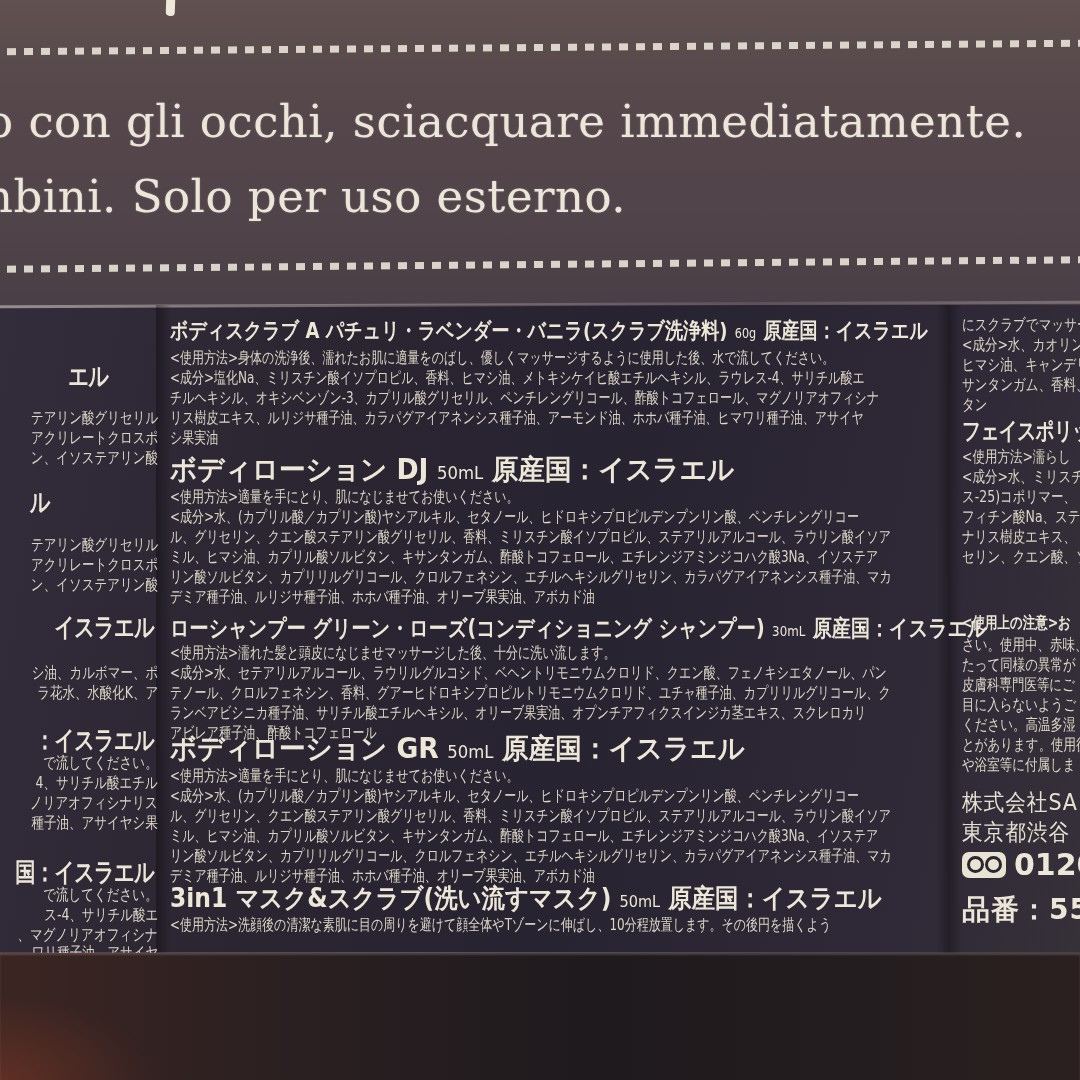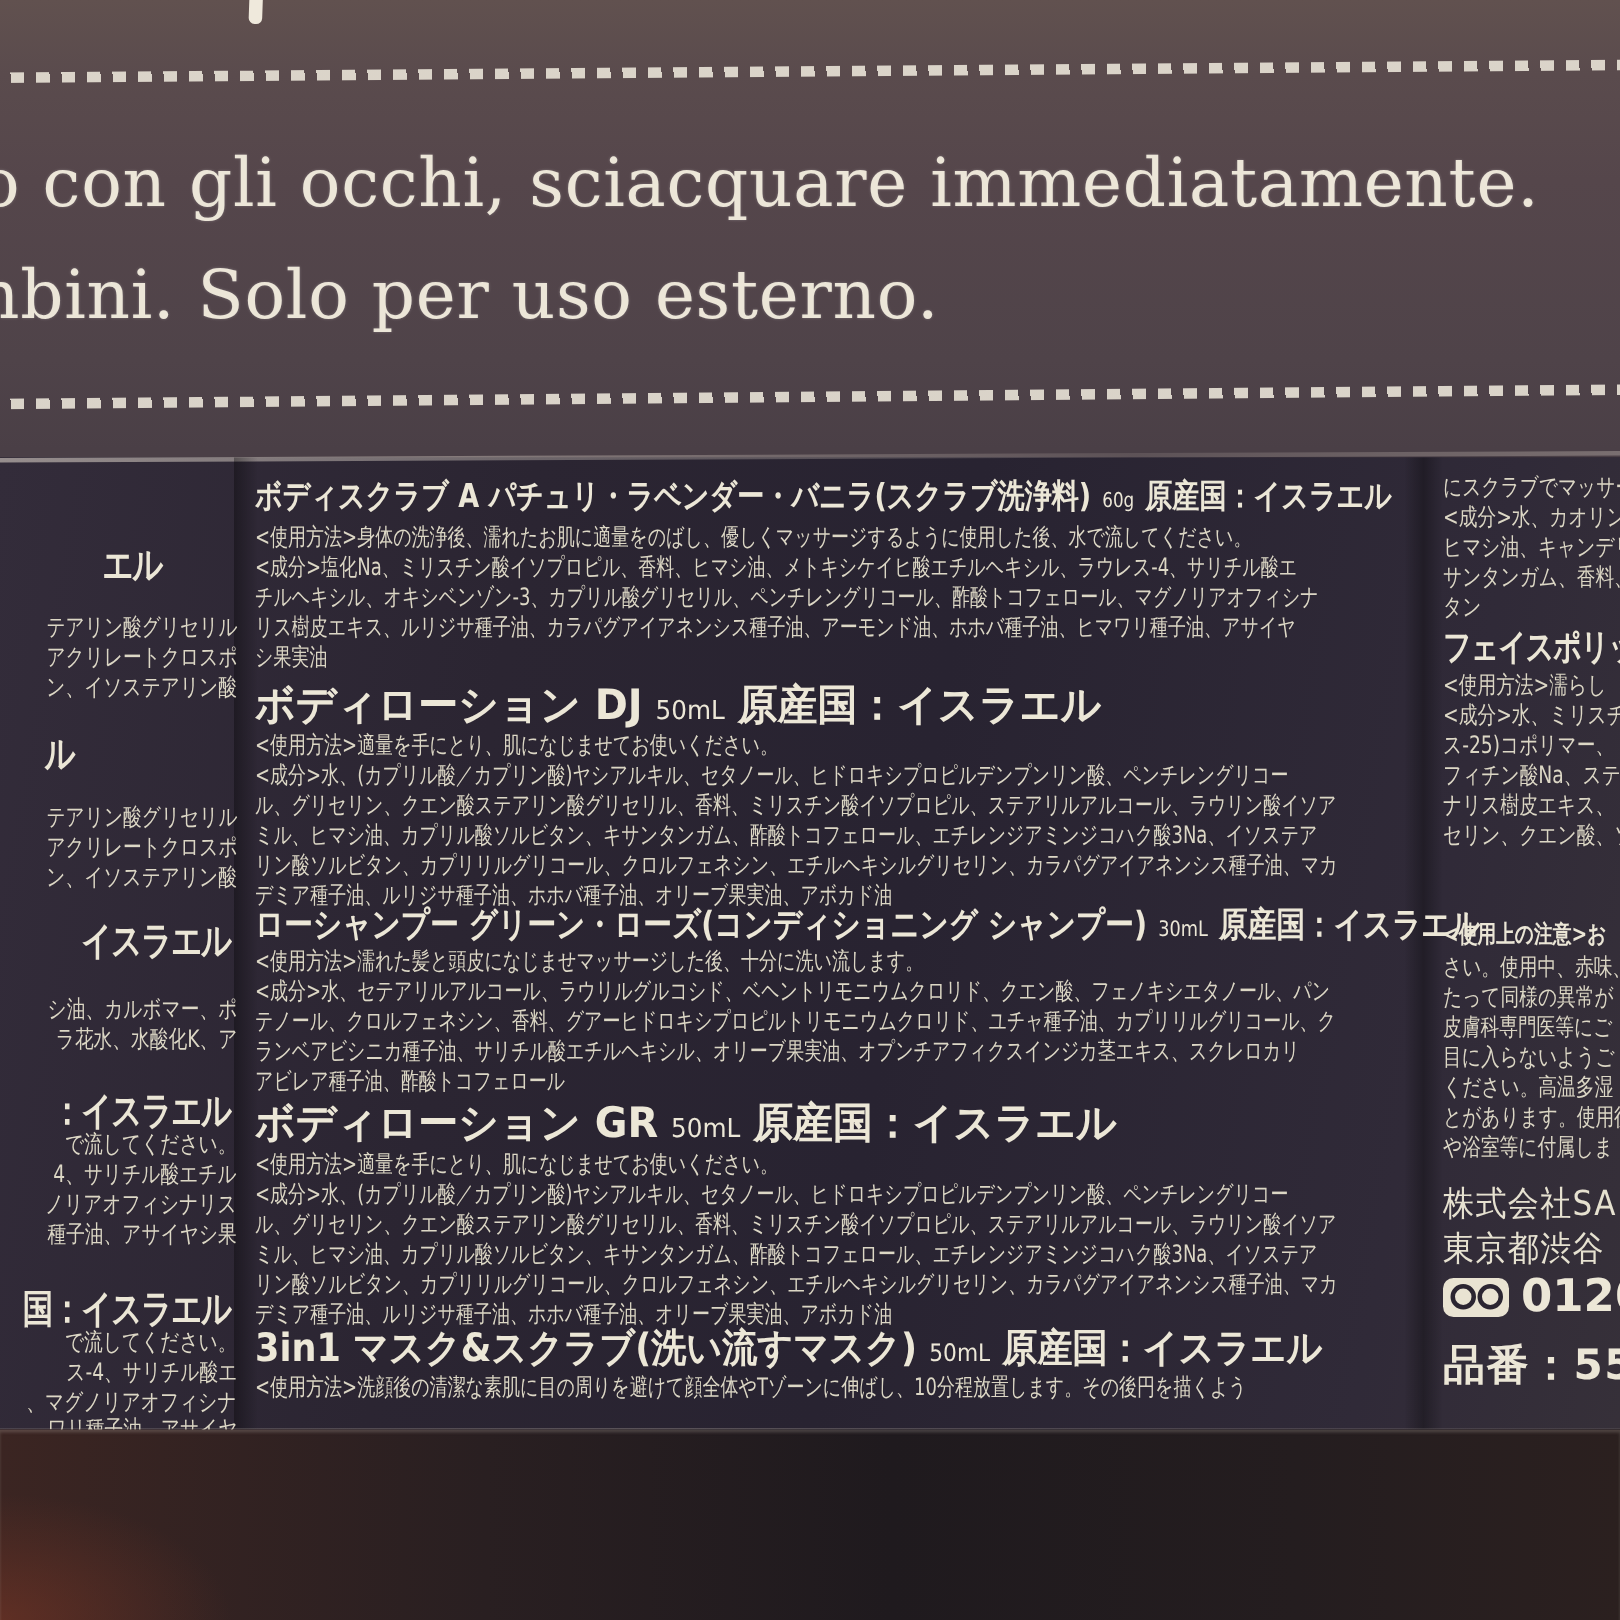--- a/index.html
+++ b/index.html
@@ -130,21 +130,21 @@
           <span>原産国：イスラエル</span>
         </div>
         <div class="p-line">&lt;使用方法&gt;適量を手にとり、肌になじませてお使いください。</div>
         <div class="p-line">&lt;成分&gt;水、(カプリル酸／カプリン酸)ヤシアルキル、セタノール、ヒドロキシプロピルデンプンリン酸、ペンチレングリコー</div>
         <div class="p-line">ル、グリセリン、クエン酸ステアリン酸グリセリル、香料、ミリスチン酸イソプロピル、ステアリルアルコール、ラウリン酸イソア</div>
         <div class="p-line">ミル、ヒマシ油、カプリル酸ソルビタン、キサンタンガム、酢酸トコフェロール、エチレンジアミンジコハク酸3Na、イソステア</div>
         <div class="p-line">リン酸ソルビタン、カプリリルグリコール、クロルフェネシン、エチルヘキシルグリセリン、カラパグアイアネンシス種子油、マカ</div>
         <div class="p-line">デミア種子油、ルリジサ種子油、ホホバ種子油、オリーブ果実油、アボカド油</div>
       </div>
 
-      <div class="product" style="top:296px">
+      <div class="product" style="top:308px">
         <div class="p-title" style="font-size:23px;height:30px;transform:scaleX(.83)">
           <span>ローシャンプー グリーン・ローズ(コンディショニング シャンプー)</span>
           <span class="p-vol">30mL</span>
           <span>原産国：イスラエル</span>
         </div>
         <div class="p-line">&lt;使用方法&gt;濡れた髪と頭皮になじませマッサージした後、十分に洗い流します。</div>
         <div class="p-line">&lt;成分&gt;水、セテアリルアルコール、ラウリルグルコシド、ベヘントリモニウムクロリド、クエン酸、フェノキシエタノール、パン</div>
         <div class="p-line">テノール、クロルフェネシン、香料、グアーヒドロキシプロピルトリモニウムクロリド、ユチャ種子油、カプリリルグリコール、ク</div>
         <div class="p-line">ランベアビシニカ種子油、サリチル酸エチルヘキシル、オリーブ果実油、オプンチアフィクスインジカ茎エキス、スクレロカリ</div>
         <div class="p-line">アビレア種子油、酢酸トコフェロール</div>

